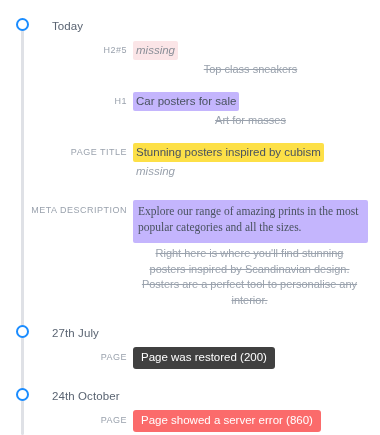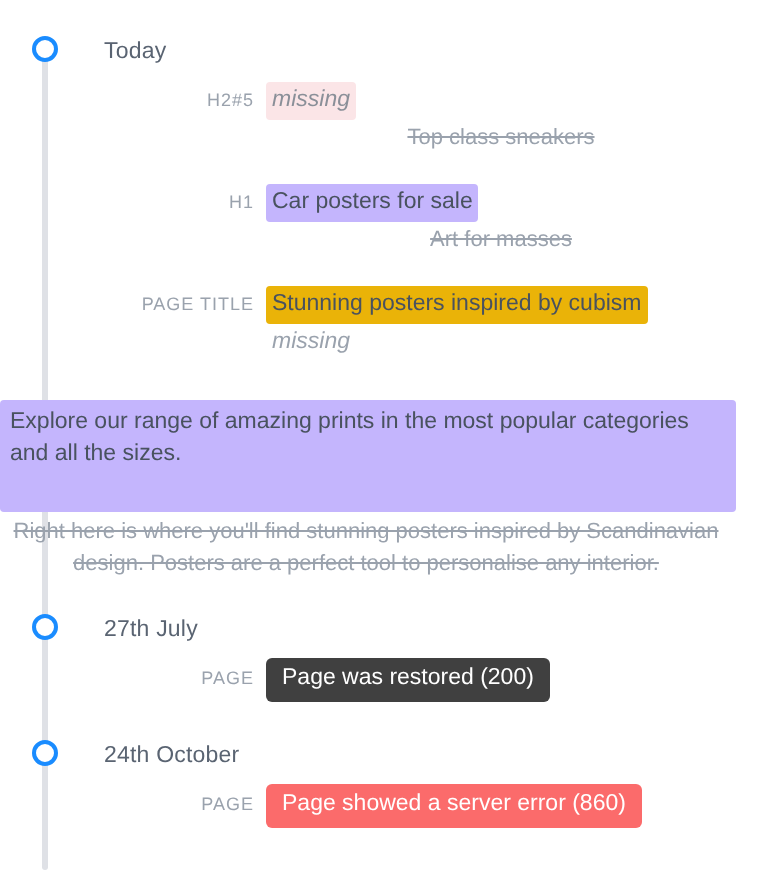--- a/index.html
+++ b/index.html
@@ -103,21 +103,21 @@
     font-size: 11.5px;
     line-height: 17px;
     padding: 1px 3px;
     border-radius: 2px;
     color: #4a5360;
     max-width: 100%;
     box-sizing: border-box;
   }
 
   
-  .hl-green { background: #eab308; color: #49525f; }
+  .hl-green { background: #fde047; color: #49525f; }
   .hl-orange { background: #c4b5fd; color: #49525f; }
   .hl-pink  { background: #fbe5e7; color: #8a8f98; font-style: italic; }
 
   
   .old {
     display: block;
     font-size: 11px;
     line-height: 17px;
     padding: 1px 3px;
     color: #9aa2ad;
@@ -132,23 +132,24 @@
     font-size: 11.5px;
     line-height: 17px;
     padding: 1px 3px;
     color: #9aa2ad;
     font-style: italic;
   }
 
   
   .val.para {
     display: block;
-    padding: 4px 6px 21px 5px;
+    padding: 4px 6px 8px 5px;
     line-height: 15.5px;
     font-size: 11.5px;
+    font-family: Liberation Serif, serif;
   }
   .old.para {
     display: block;
     padding: 3px 5px 2px 3px;
     line-height: 15.5px;
   }
 
   
   .badge {
     display: inline-block;
@@ -211,20 +212,21 @@
 
       </div>
     </div>
 
     <div class="spacer-md"></div>
 
     <div class="group">
 
       <div class="rows">
         <div class="row">
+          <div class="row-label">META DESCRIPTION</div>
           <div class="row-values">
             <span class="val para hl-orange">Explore our range of amazing prints in the most popular categories and all the sizes.</span>
             <span class="old para">Right here is where you'll find stunning posters inspired by Scandinavian design. Posters are a perfect tool to personalise any interior.</span>
           </div>
         </div>
       </div>
     </div>
 
     <div class="spacer-sm"></div>
 

